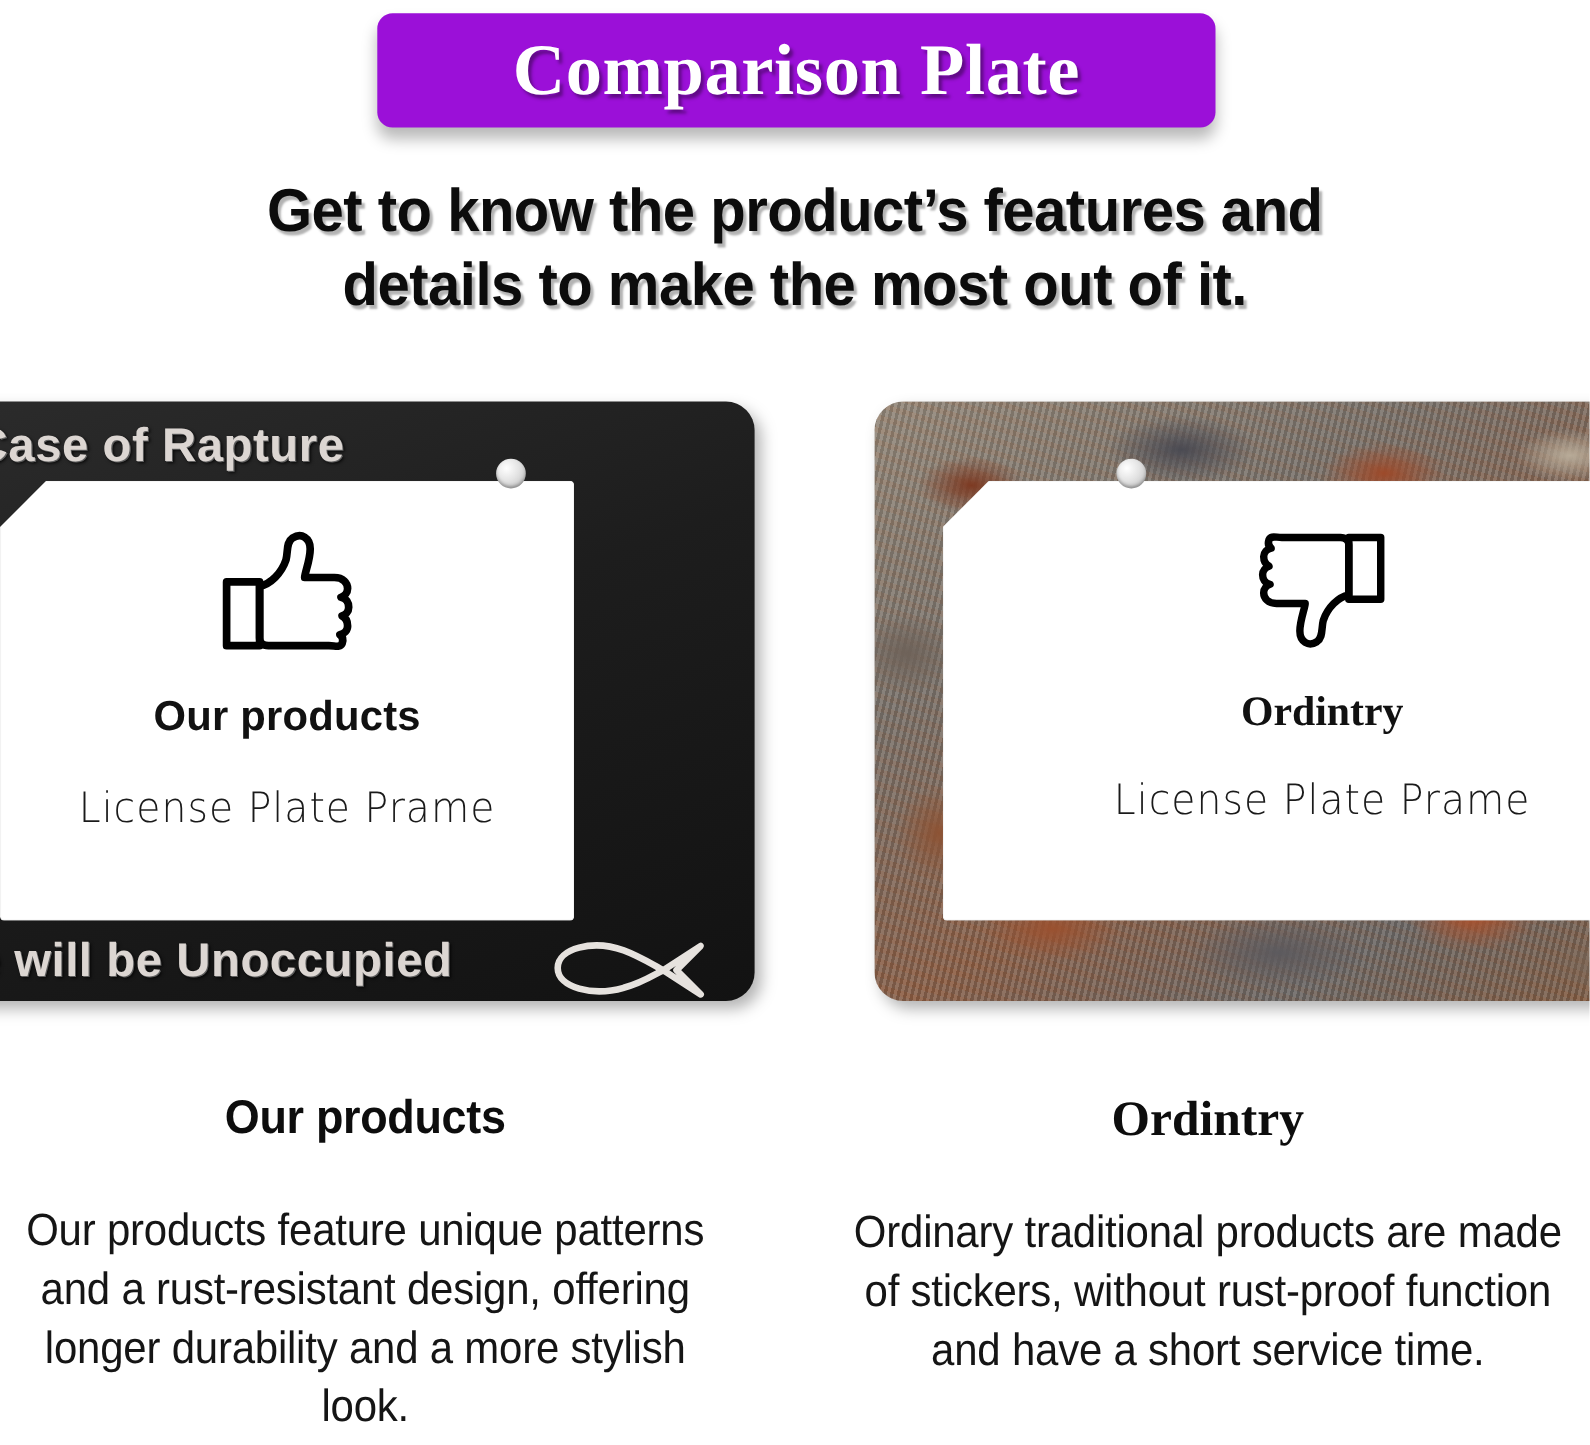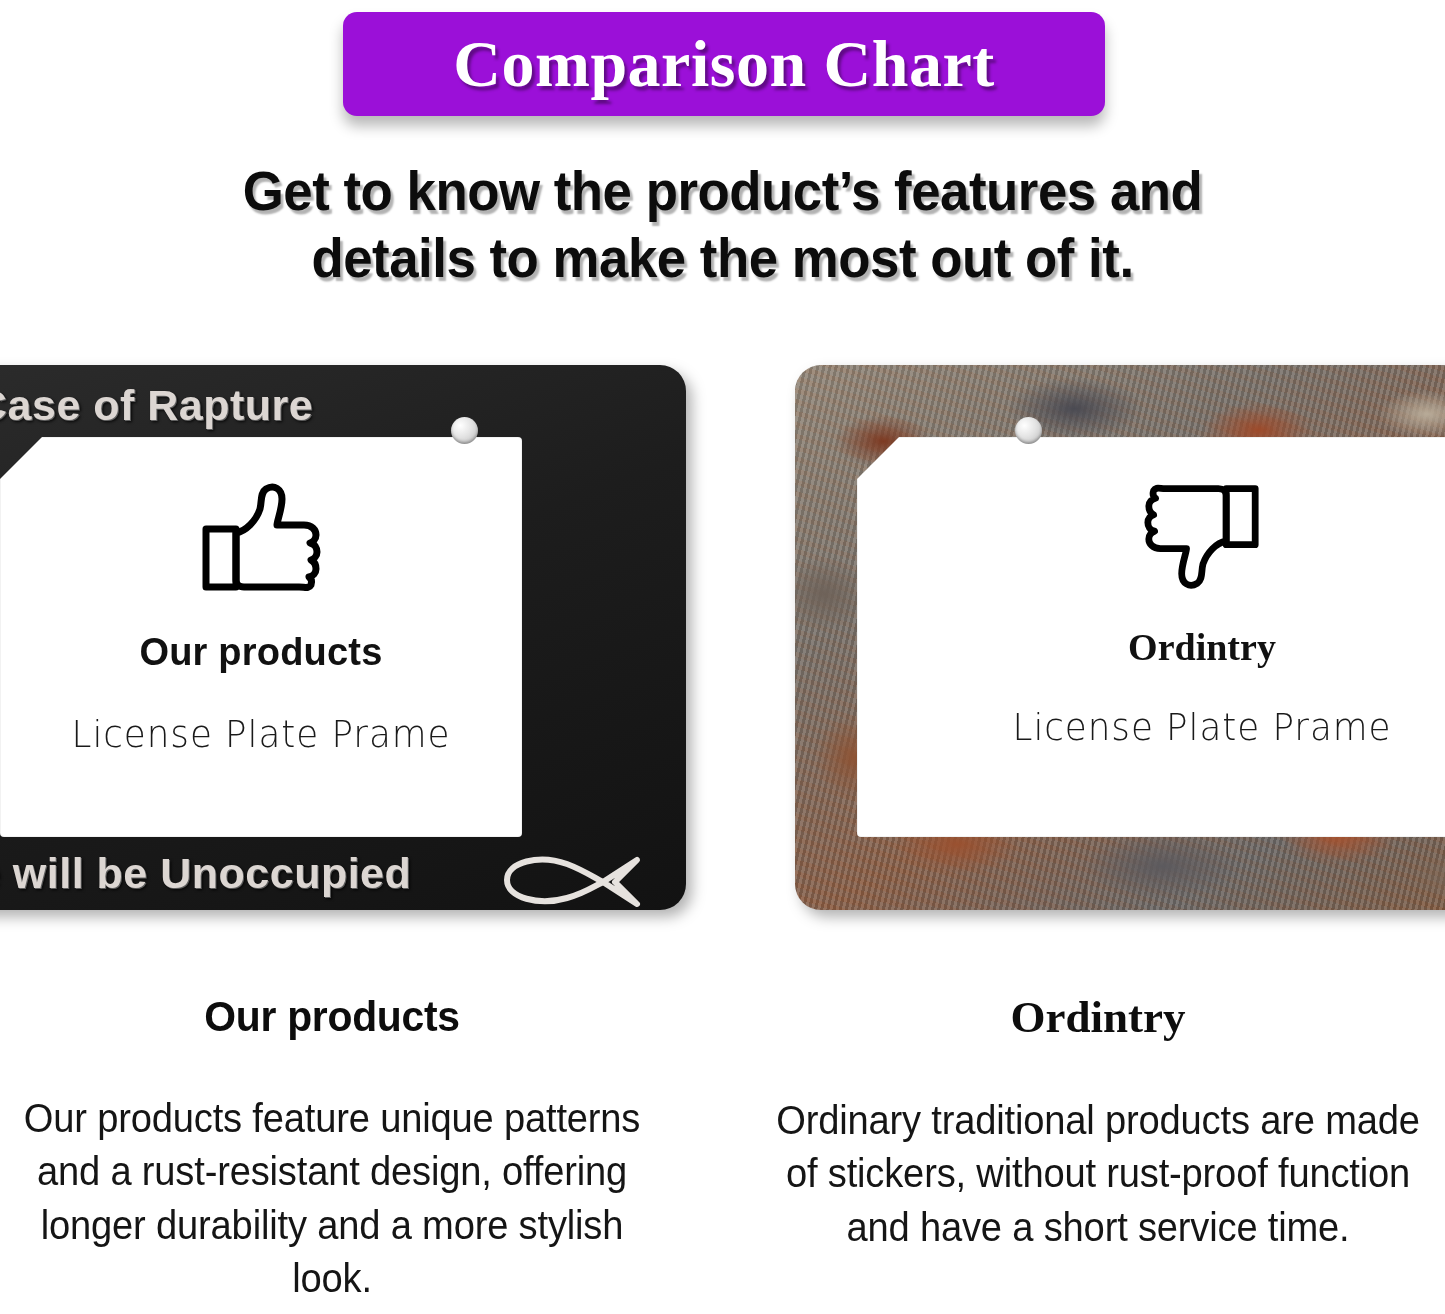--- a/index.html
+++ b/index.html
@@ -218,21 +218,21 @@
     line-height: 1.30;
     color: #151515;
     letter-spacing: -0.2px;
     transform: scaleX(0.93);
   }
 </style>
 </head>
 <body>
 
 <div class="banner">
-  <span class="banner-text">Comparison Chart</span>
+  <span class="banner-text">Comparison Plate</span>
 </div>
 
 <div class="subtitle">
   <span class="l1">Get to know the product’s features and</span>
   <span class="l2">details to make the most out of it.</span>
 </div>
 
 <div class="frames">
 
   <div class="plate" id="frame-left">

